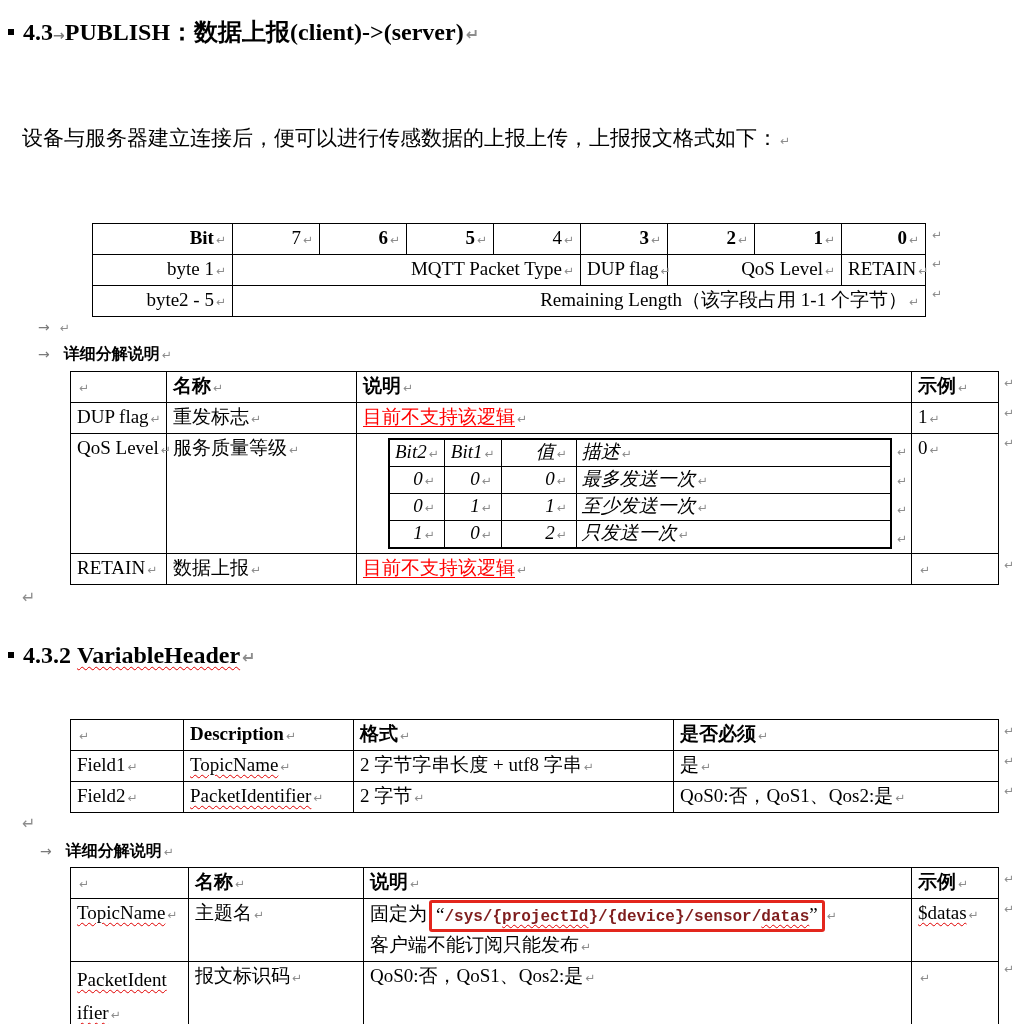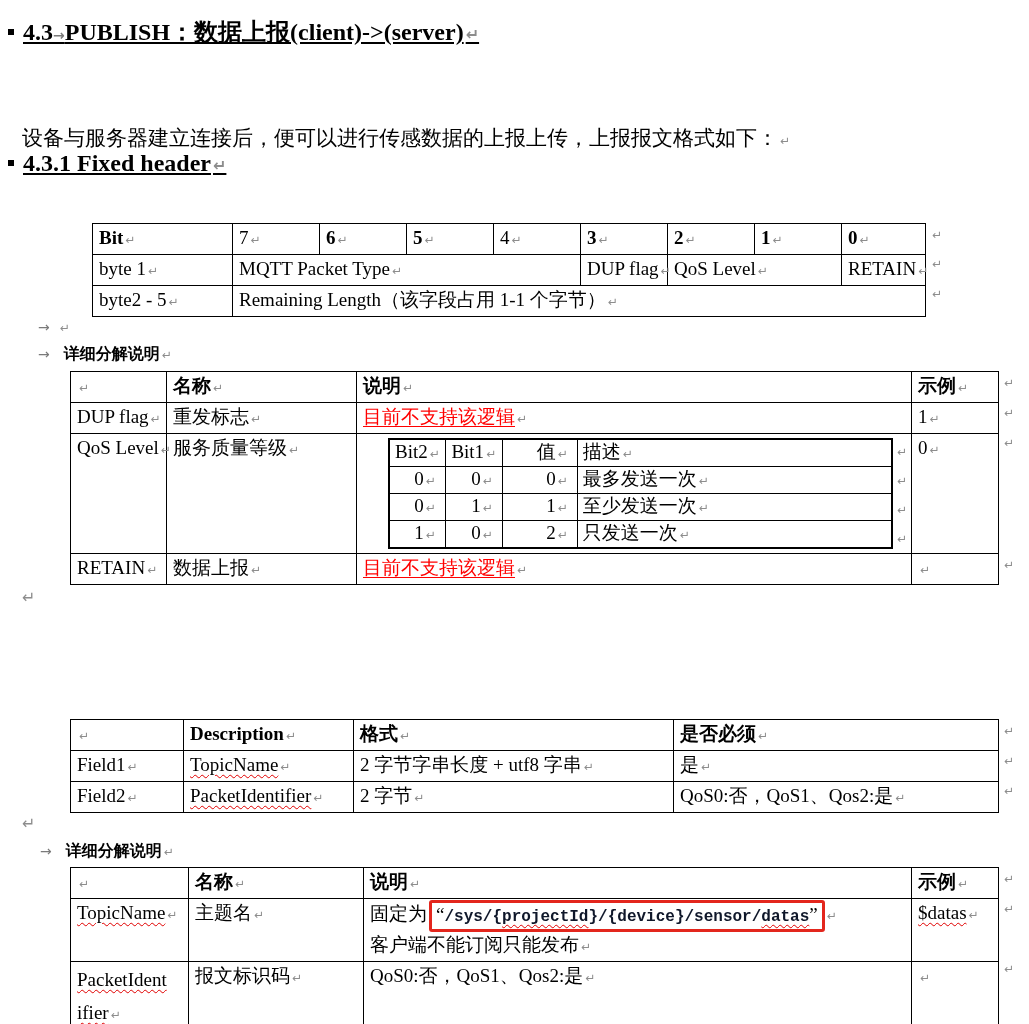--- a/index.html
+++ b/index.html
@@ -1,59 +1,56 @@
 <!DOCTYPE html>
 <html><head>
 <meta charset="utf-8">
 <style>
   html,body{margin:0;padding:0;background:#fff;}
   .page{position:relative;width:1029px;height:1024px;background:#fff;overflow:hidden;
         font-family:"Liberation Serif","DejaVu Serif",serif;color:#000;}
   .abs{position:absolute;}
-  .h{font-weight:bold;font-size:24px;white-space:nowrap;text-decoration:underline;}
+  .h{font-weight:bold;font-size:24px;white-space:nowrap;}
   .blt{display:inline-block;width:6px;height:6px;background:#000;margin:0 9px 5px 0;vertical-align:middle;}
   .pm{color:#8d8d8d;font-family:"DejaVu Sans",sans-serif;font-size:12px;margin-left:2px;}
   .pm-lg{font-size:16px;}
   .tabm{color:#7a7a7a;font-family:"DejaVu Sans",sans-serif;font-size:14px;}
   .body-text{font-size:21px;white-space:nowrap;}
   .detail-lbl{font-weight:bold;font-size:16px;margin-left:14px;}
   table.doc{border-collapse:collapse;table-layout:fixed;background:#fff;}
   table.doc td{border:1px solid #000;padding:1px 6px;vertical-align:top;font-size:19px;line-height:25px;
                white-space:nowrap;}
-  table.bitT td{text-align:left;}
+  table.bitT td{text-align:right;}
   .bold{font-weight:bold;}
   .rednote{color:#ff0000;text-decoration:underline;text-underline-offset:3px;text-decoration-thickness:1px;}
   .sq{text-decoration-line:underline;text-decoration-style:wavy;text-decoration-color:#e00000;
       text-decoration-thickness:1px;text-underline-offset:3px;}
-  table.qosT{border:2px solid #000;border-collapse:collapse;table-layout:fixed;margin:3px 0 0 25px;}
+  table.qosT{border:2px solid #000;border-collapse:collapse;table-layout:fixed;margin:3px 0 0 25px;font-style:italic;}
   table.qosT td{border:1px solid #000;font-size:19px;line-height:24px;padding:0 5px;white-space:nowrap;}
   .num{text-align:right;padding-right:9px !important;}
   .ctr{text-align:center;}
   .codebox{display:inline-block;border:3px solid #e3261d;border-radius:3px;padding:0 4px;margin-left:2px;
            line-height:23px;vertical-align:middle;}
-  .code{font-family:"Liberation Mono","DejaVu Sans Mono",monospace;font-weight:bold;color:#0f172a;font-size:16px;}
+  .code{font-family:"Liberation Mono","DejaVu Sans Mono",monospace;font-weight:bold;color:#7f1d1d;font-size:16px;}
   .q{font-size:19px;color:#000;font-family:"Liberation Serif",serif;}
   .wrapcell{white-space:normal !important;}
 </style>
 </head>
 <body>
 
 <div class="page">
 
   <div class="abs h" style="left:8px;top:16px;">
     <span class="blt"></span><span>4.3</span><span class="tabm">→</span><span>PUBLISH：数据上报(client)-&gt;(server)</span><span class="pm pm-lg">↵</span>
   </div>
 
   <div class="abs body-text" style="left:22px;top:88px;margin-top:36px;">
     <span>设备与服务器建立连接后，便可以进行传感数据的上报上传，上报报文格式如下：</span><span class="pm">↵</span>
   </div>
 
-  <div class="abs h" style="left:8px;top:150px;">
-    <span class="blt"></span><span>4.3.1 Fixed header</span><span class="pm pm-lg">↵</span>
-  </div>
 
   <table class="doc bitT abs" style="left:92px;top:223px;width:833px;">
     <colgroup>
         <col style="width:140px">
         <col style="width:87px">
         <col style="width:87px">
         <col style="width:87px">
         <col style="width:87px">
         <col style="width:87px">
         <col style="width:87px">
@@ -170,20 +167,23 @@
     </tr>
   </tbody>
     </table>
   <span class="abs pm" style="left:1002px;top:376px;">↵</span>
   <span class="abs pm" style="left:1002px;top:406px;">↵</span>
   <span class="abs pm" style="left:1002px;top:436px;">↵</span>
   <span class="abs pm" style="left:1002px;top:558px;">↵</span>
 
   <span class="abs pm pm-lg" style="left:20px;top:588px;">↵</span>
 
+  <div class="abs h" style="left:8px;top:642px;">
+    <span class="blt"></span><span>4.3.2</span>&nbsp;<span class="sq">VariableHeader</span><span class="pm pm-lg">↵</span>
+  </div>
 
   <table class="doc abs" style="left:70px;top:719px;width:928px;">
     <colgroup>
         <col style="width:113px">
         <col style="width:170px">
         <col style="width:320px">
         <col style="width:325px">
       </colgroup>
     <tbody>
         <tr style="height:29px;">

